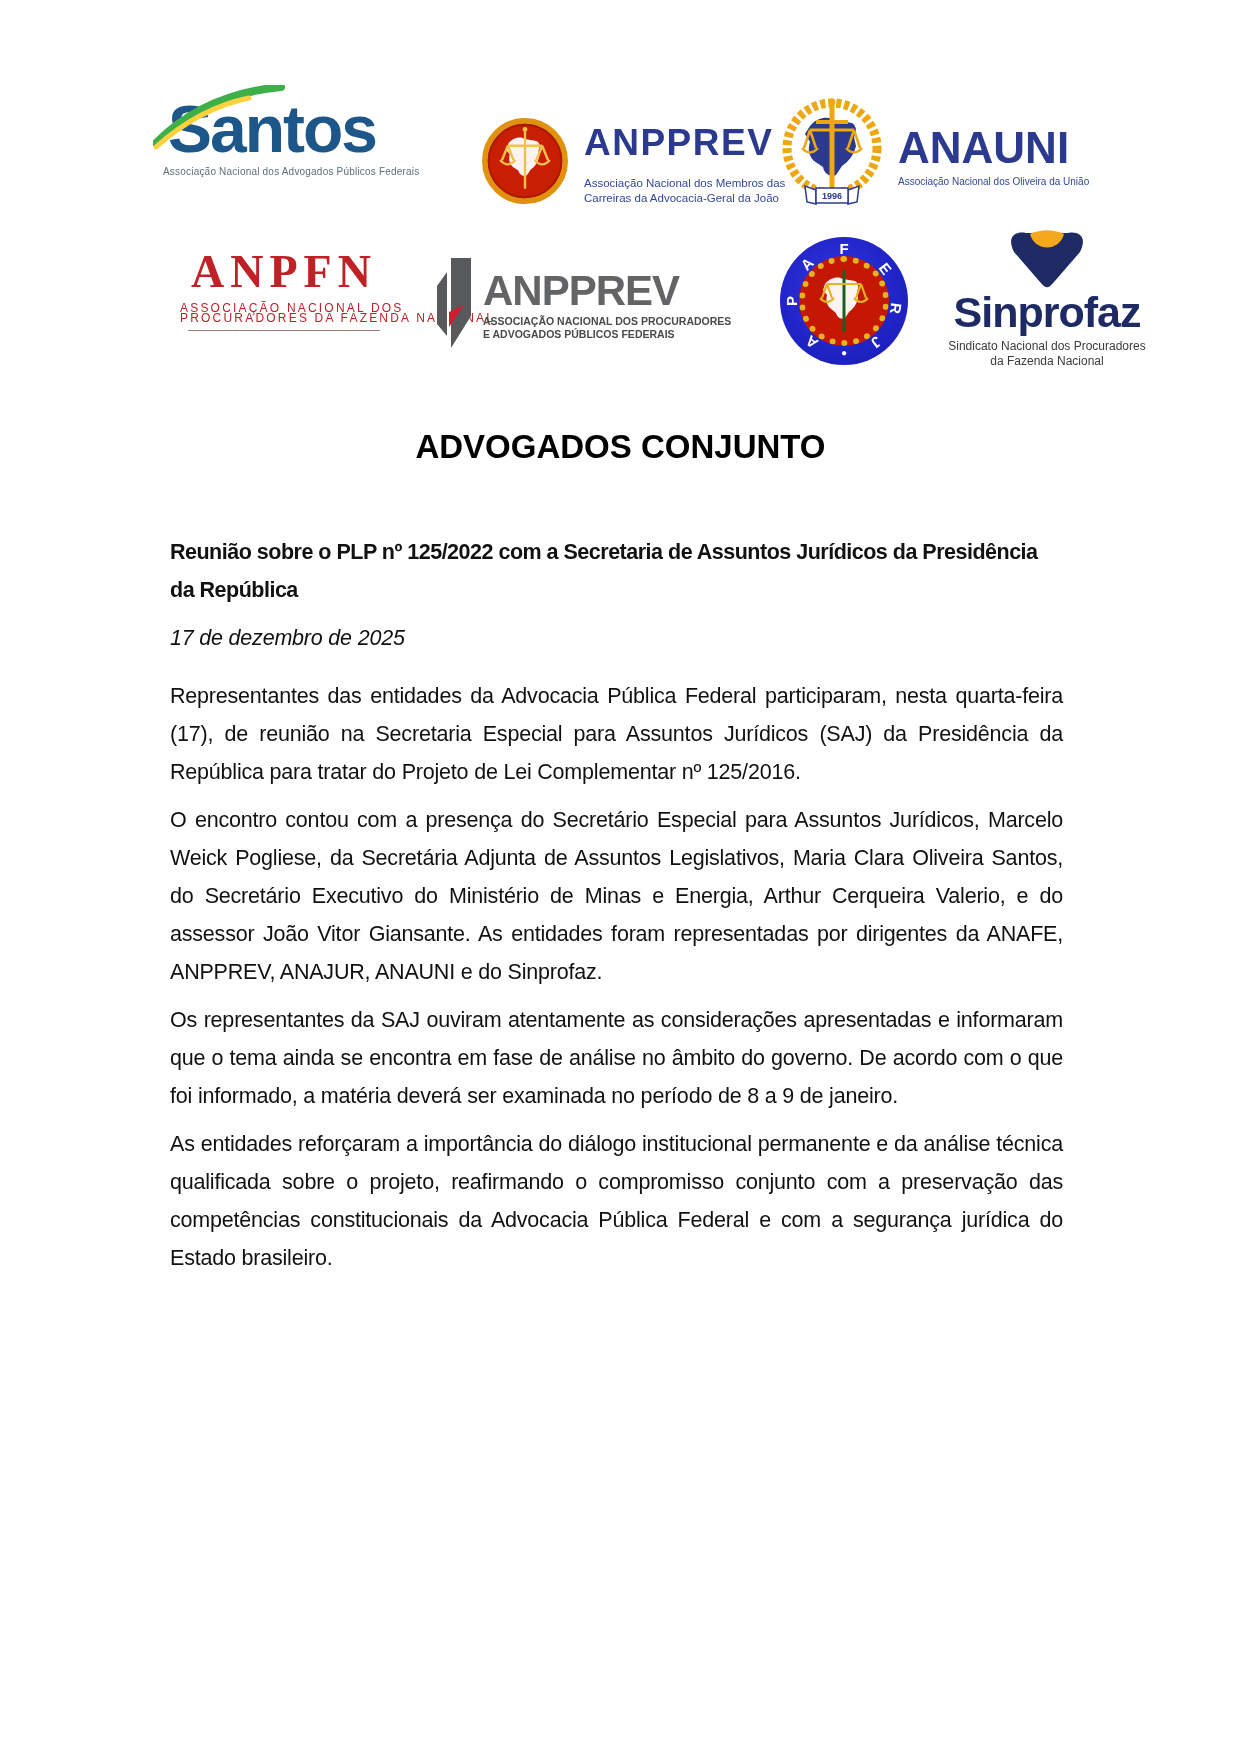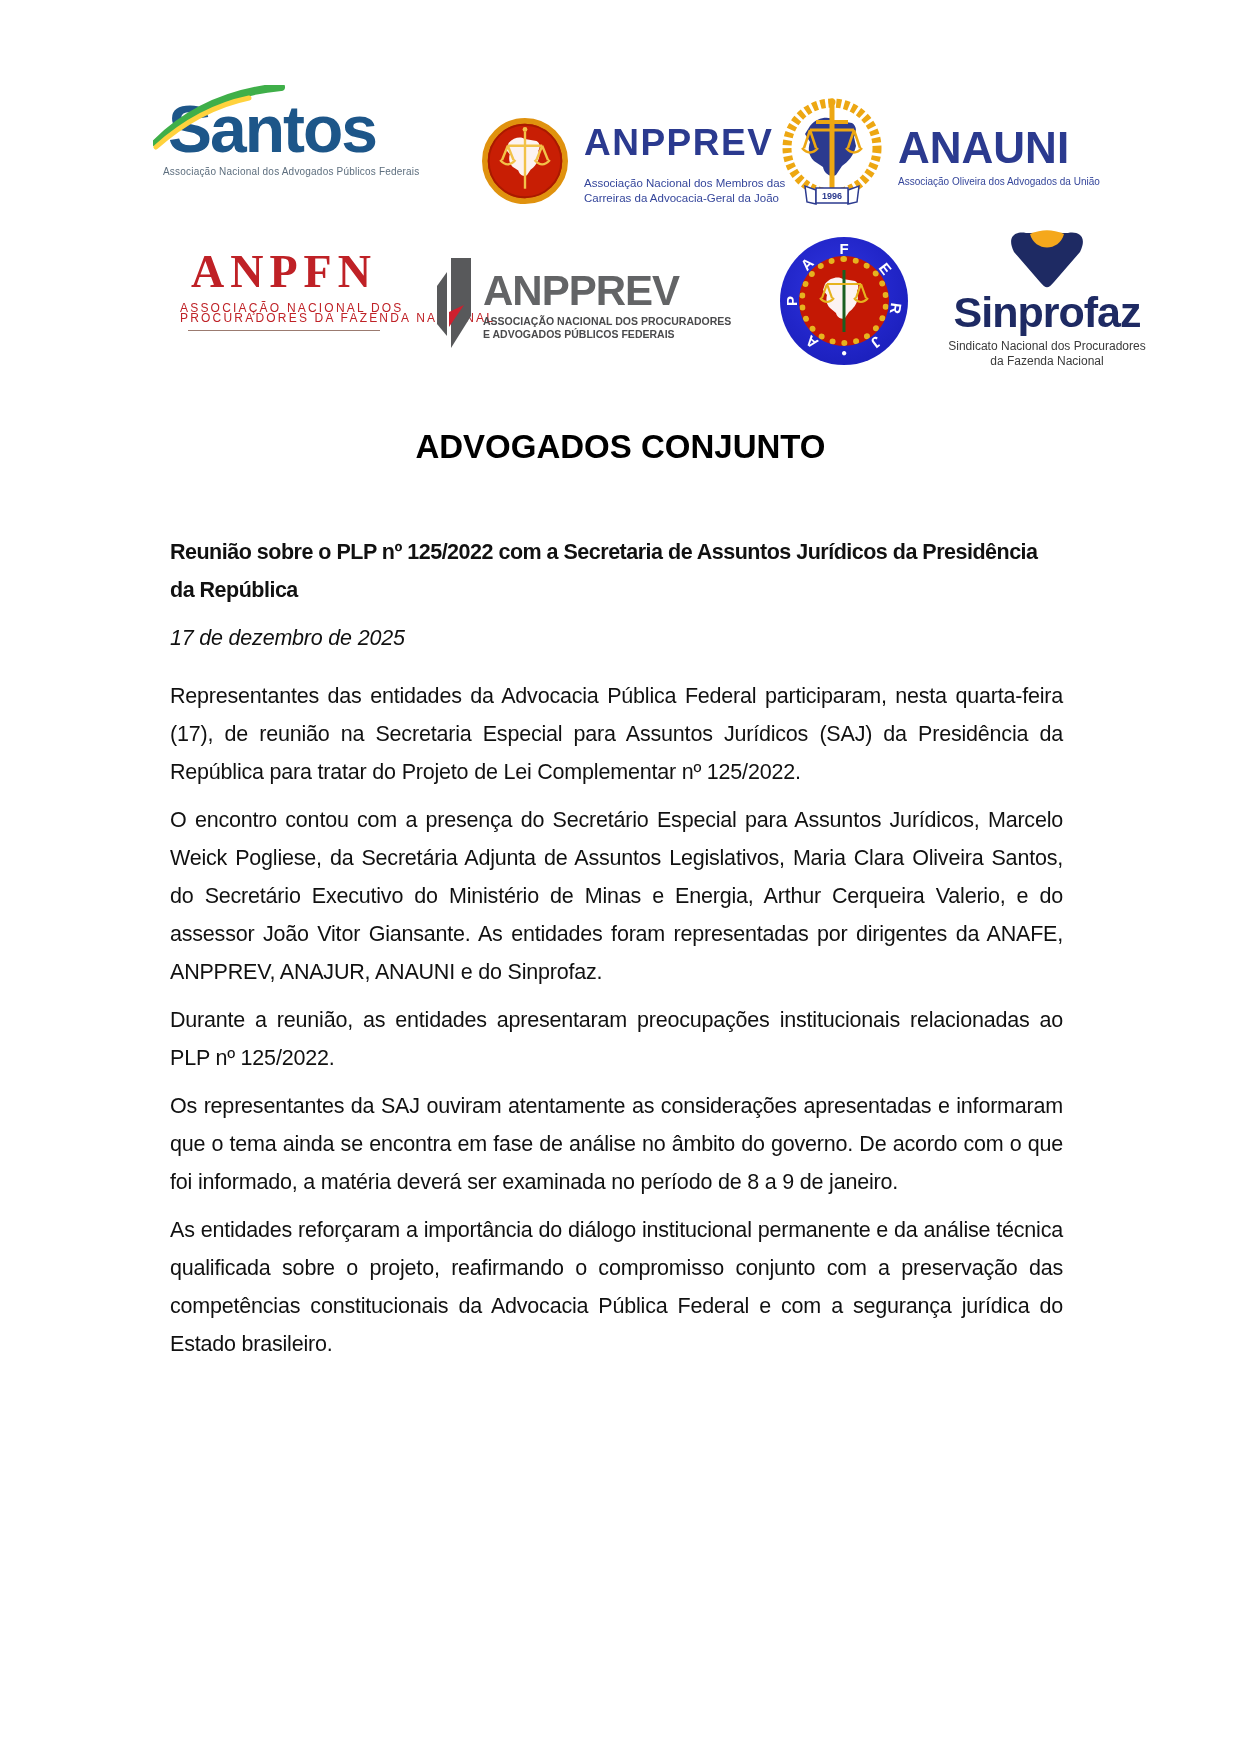--- a/index.html
+++ b/index.html
@@ -110,21 +110,21 @@
         <path d="M78,34 L72,52 M78,34 L84,52 M70,52 Q78,61 86,52" stroke-width="2.5"></path>
       </g>
       <circle cx="56" cy="6" r="3.5" fill="#eda712"></circle>
       <path d="M40,94 L29,90 L31,106 L40,108 Z" fill="#ffffff" stroke="#2b3a8f" stroke-width="1.5"></path>
       <path d="M72,94 L83,90 L81,106 L72,108 Z" fill="#ffffff" stroke="#2b3a8f" stroke-width="1.5"></path>
       <rect x="40" y="92" width="32" height="15" fill="#ffffff" stroke="#2b3a8f" stroke-width="1.5"></rect>
       <text x="56" y="103" text-anchor="middle" font-size="9" font-weight="bold" fill="#2b3a8f">1996</text>
     </svg>
     <div class="anauni-text">
       <div class="anauni-word">ANAUNI</div>
-      <div class="anauni-sub">Associação Oliveira dos Advogados da União</div>
+      <div class="anauni-sub">Associação Nacional dos Oliveira da União</div>
     </div>
   </div>
 
   <div class="logo anpfn">
     <div class="anpfn-word">ANPFN</div>
     <div class="anpfn-sub">
       <div>ASSOCIAÇÃO NACIONAL DOS</div>
       <div>PROCURADORES DA FAZENDA NACIONAL</div>
     </div>
     <div class="anpfn-rule"></div>
@@ -178,20 +178,19 @@
       <div>Sindicato Nacional dos Procuradores</div>
       <div>da Fazenda Nacional</div>
     </div>
   </div>
 
   <h1 class="doc-title">ADVOGADOS CONJUNTO</h1>
 
   <section class="doc-body">
     <p class="doc-heading">Reunião sobre o PLP nº 125/2022 com a Secretaria de Assuntos Jurídicos da Presidência da República</p>
     <p class="doc-date">17 de dezembro de 2025</p>
-    <p>Representantes das entidades da Advocacia Pública Federal participaram, nesta quarta-feira (17), de reunião na Secretaria Especial para Assuntos Jurídicos (SAJ) da Presidência da República para tratar do Projeto de Lei Complementar nº 125/2022.</p>
+    <p>Representantes das entidades da Advocacia Pública Federal participaram, nesta quarta-feira (17), de reunião na Secretaria Especial para Assuntos Jurídicos (SAJ) da Presidência da República para tratar do Projeto de Lei Complementar nº 125/2016.</p>
     <p>O encontro contou com a presença do Secretário Especial para Assuntos Jurídicos, Marcelo Weick Pogliese, da Secretária Adjunta de Assuntos Legislativos, Maria Clara Oliveira Santos, do Secretário Executivo do Ministério de Minas e Energia, Arthur Cerqueira Valerio, e do assessor João Vitor Giansante. As entidades foram representadas por dirigentes da ANAFE, ANPPREV, ANAJUR, ANAUNI e do Sinprofaz.</p>
-    <p>Durante a reunião, as entidades apresentaram preocupações institucionais relacionadas ao PLP nº 125/2022.</p>
     <p>Os representantes da SAJ ouviram atentamente as considerações apresentadas e informaram que o tema ainda se encontra em fase de análise no âmbito do governo. De acordo com o que foi informado, a matéria deverá ser examinada no período de 8 a 9 de janeiro.</p>
     <p>As entidades reforçaram a importância do diálogo institucional permanente e da análise técnica qualificada sobre o projeto, reafirmando o compromisso conjunto com a preservação das competências constitucionais da Advocacia Pública Federal e com a segurança jurídica do Estado brasileiro.</p>
   </section>
 
 </div>
 
 </body></html>

